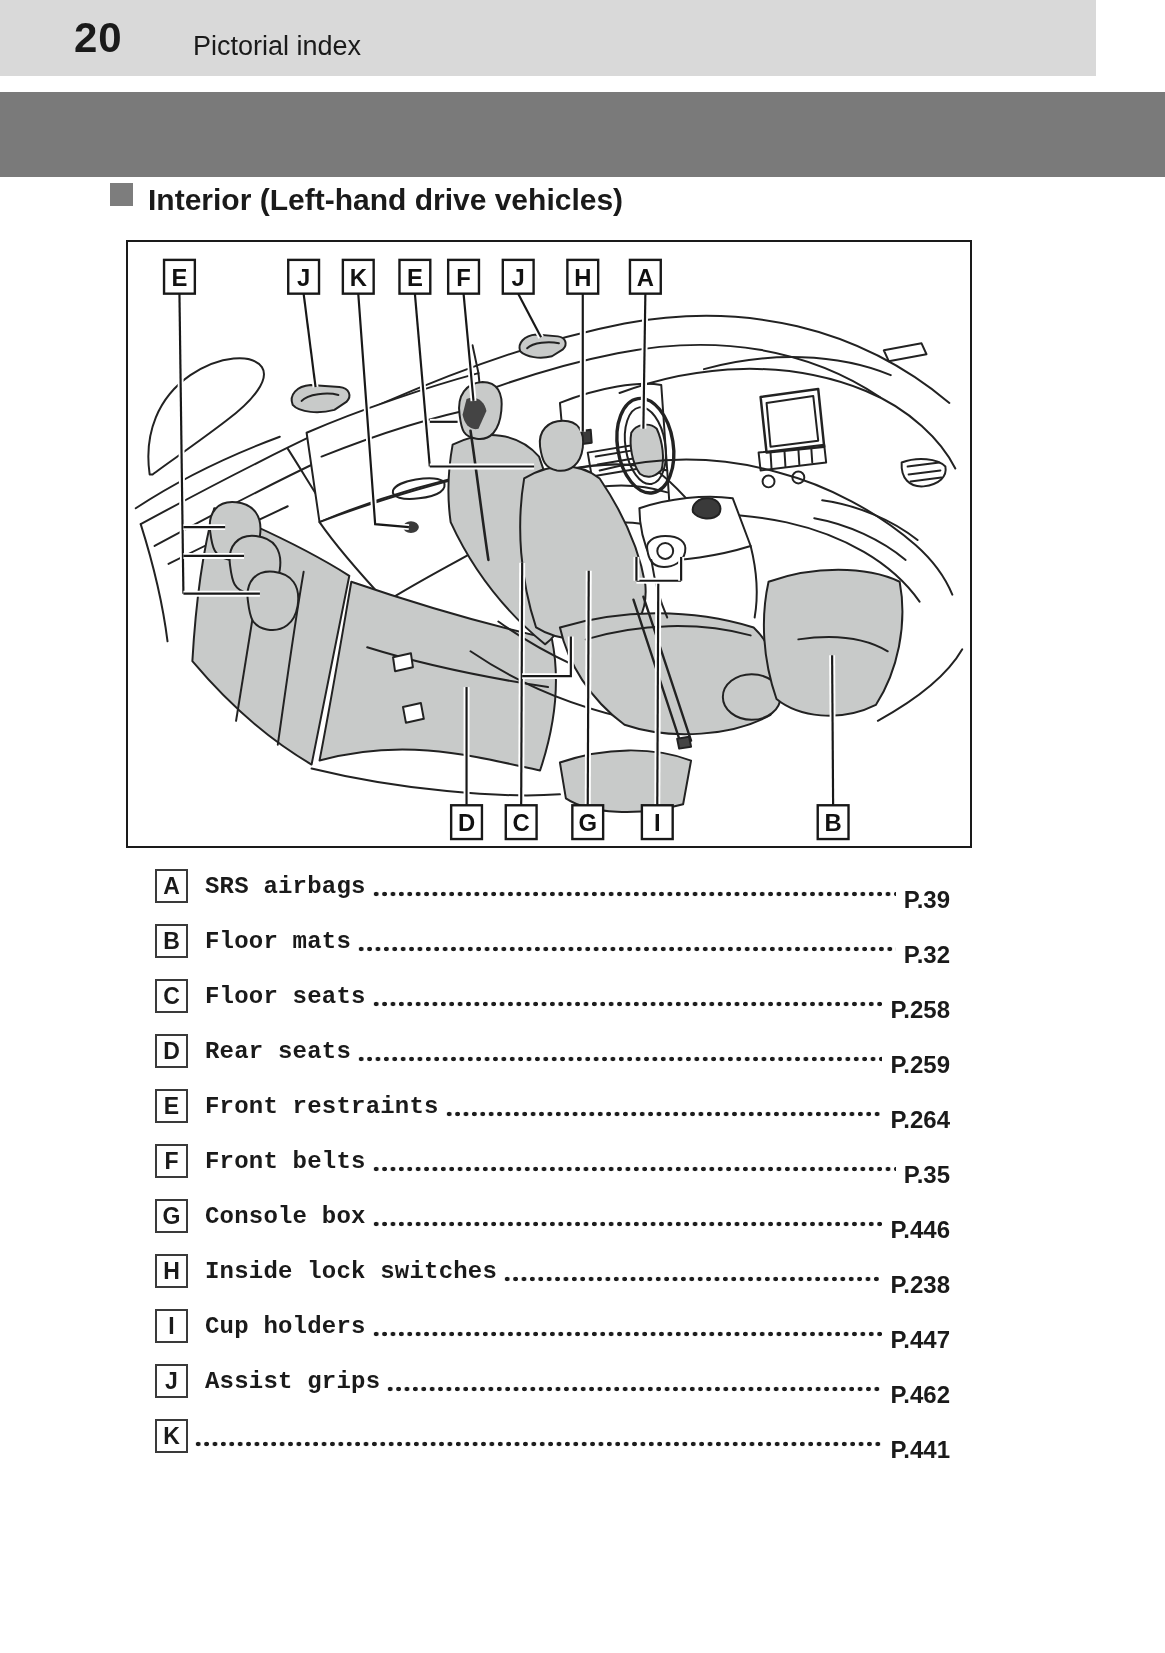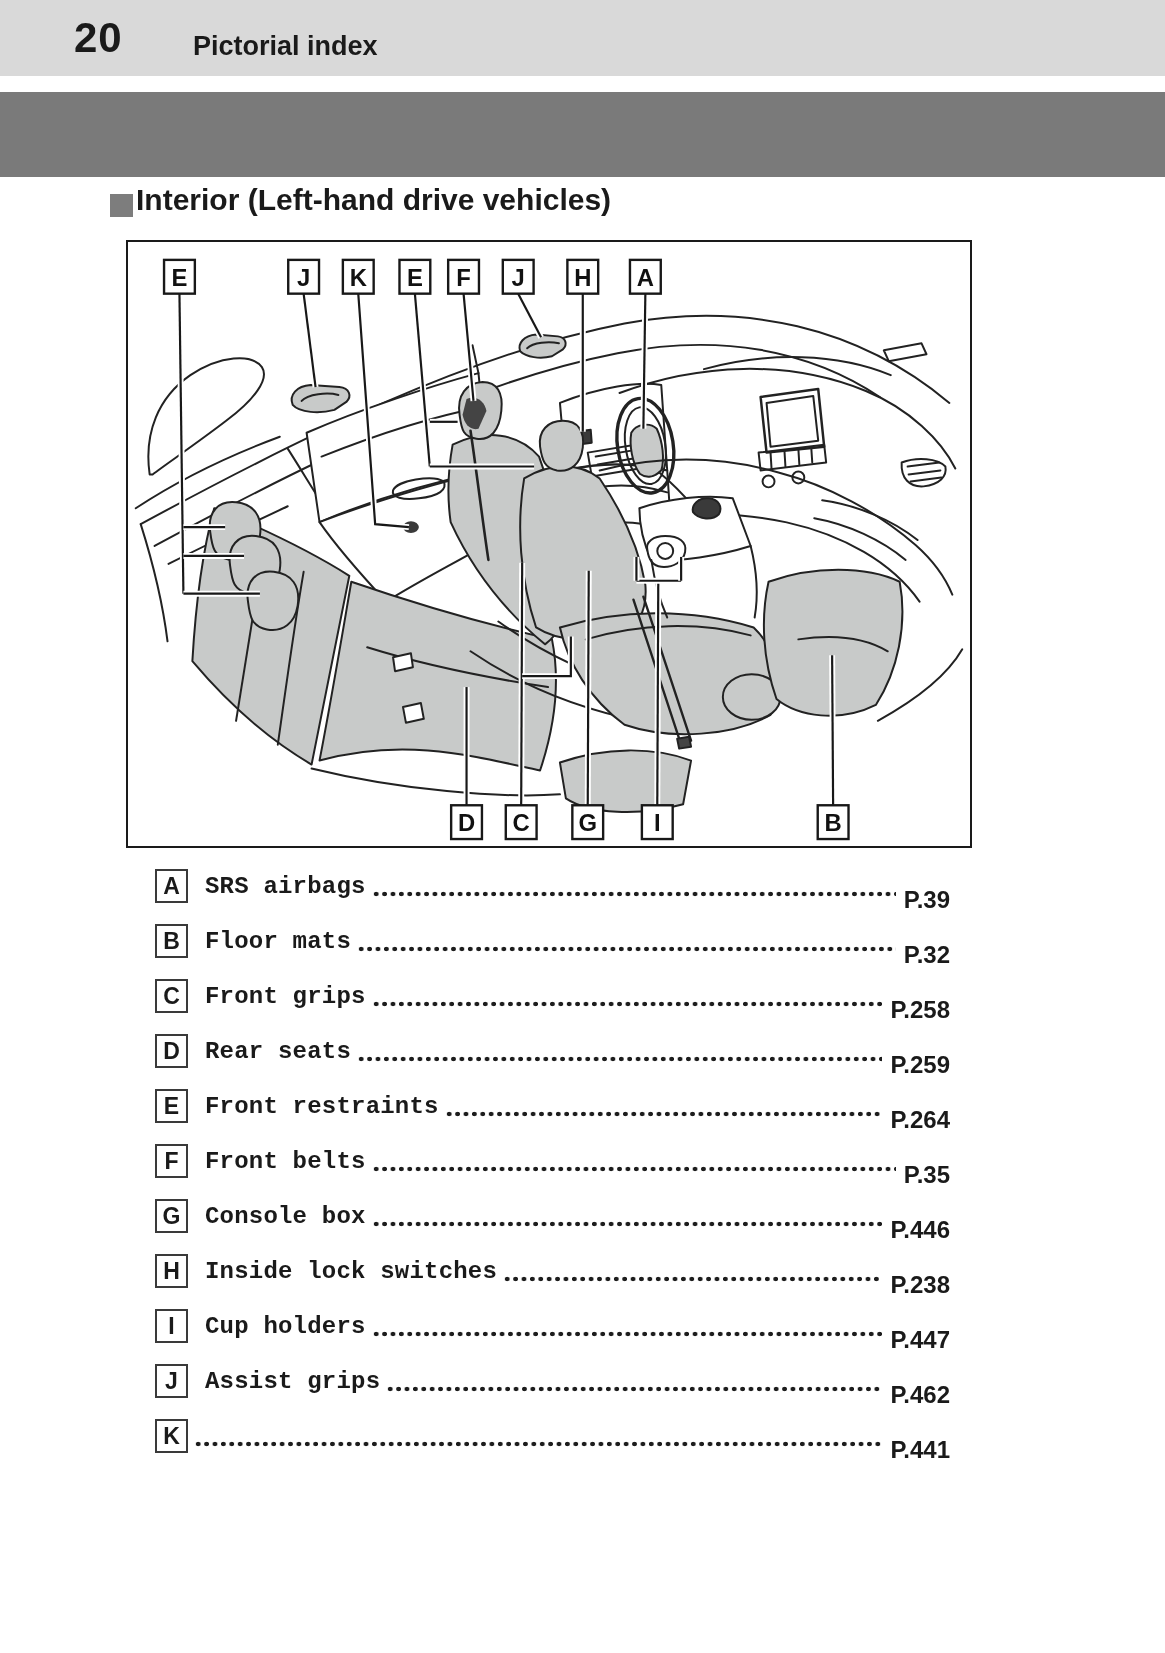--- a/index.html
+++ b/index.html
@@ -2,32 +2,32 @@
 <html><head>
 <meta charset="utf-8">
 <style>
   html,body{margin:0;padding:0;background:#ffffff;}
   body{
     width:1165px;height:1653px;position:relative;overflow:hidden;
     font-family:"Liberation Sans","DejaVu Sans",sans-serif;color:#1a1a1a;
   }
   
   .page-header{
-    position:absolute;left:0;top:0;width:1165px;height:76px;
-    background:#d9d9d9;display:flex;align-items:center;
+    position:absolute;left:0;top:0;width:1078px;height:76px;
+    background:#d9d9d9;display:flex;align-items:center;padding-left:18px;
   }
   .page-num{position:absolute;left:74px;top:14px;font-size:42px;font-weight:700;letter-spacing:1px;}
-  .chapter-title{position:absolute;left:193px;top:31px;font-size:27px;font-weight:700;}
+  .chapter-title{position:absolute;left:193px;top:31px;font-size:27px;font-weight:400;}
   .chapter-band{
     position:absolute;left:0;top:92px;width:1165px;height:85px;background:#7a7a7a;
   }
   
   .section-title{
-    position:absolute;left:110px;top:183px;display:flex;align-items:flex-end;
-    font-size:30px;font-weight:700;white-space:nowrap;
+    position:absolute;left:110px;top:183px;display:flex;align-items:flex-start;
+    font-size:30px;font-weight:700;white-space:nowrap;gap:12px;
   }
   .title-square{width:23px;height:23px;background:#7d7d7d;margin-right:3px;flex:none;}
   
   .figure-box{
     position:absolute;left:126px;top:240px;width:846px;height:608px;
     border:2.2px solid #1a1a1a;box-sizing:border-box;background:#ffffff;
   }
   .figure-box svg{position:absolute;left:0;top:0;width:100%;height:100%;}
   .callout-letter{font-family:"Liberation Sans","DejaVu Sans",sans-serif;font-size:24px;font-weight:700;fill:#111;}
   
@@ -272,21 +272,21 @@
       <span class="row-page">P.39</span>
     </div>
     <div class="index-row">
       <span class="key-box">B</span>
       <span class="row-label">Floor mats</span>
       <span class="row-dots"></span>
       <span class="row-page">P.32</span>
     </div>
     <div class="index-row">
       <span class="key-box">C</span>
-      <span class="row-label">Front grips</span>
+      <span class="row-label">Floor seats</span>
       <span class="row-dots"></span>
       <span class="row-page">P.258</span>
     </div>
     <div class="index-row">
       <span class="key-box">D</span>
       <span class="row-label">Rear seats</span>
       <span class="row-dots"></span>
       <span class="row-page">P.259</span>
     </div>
     <div class="index-row">

